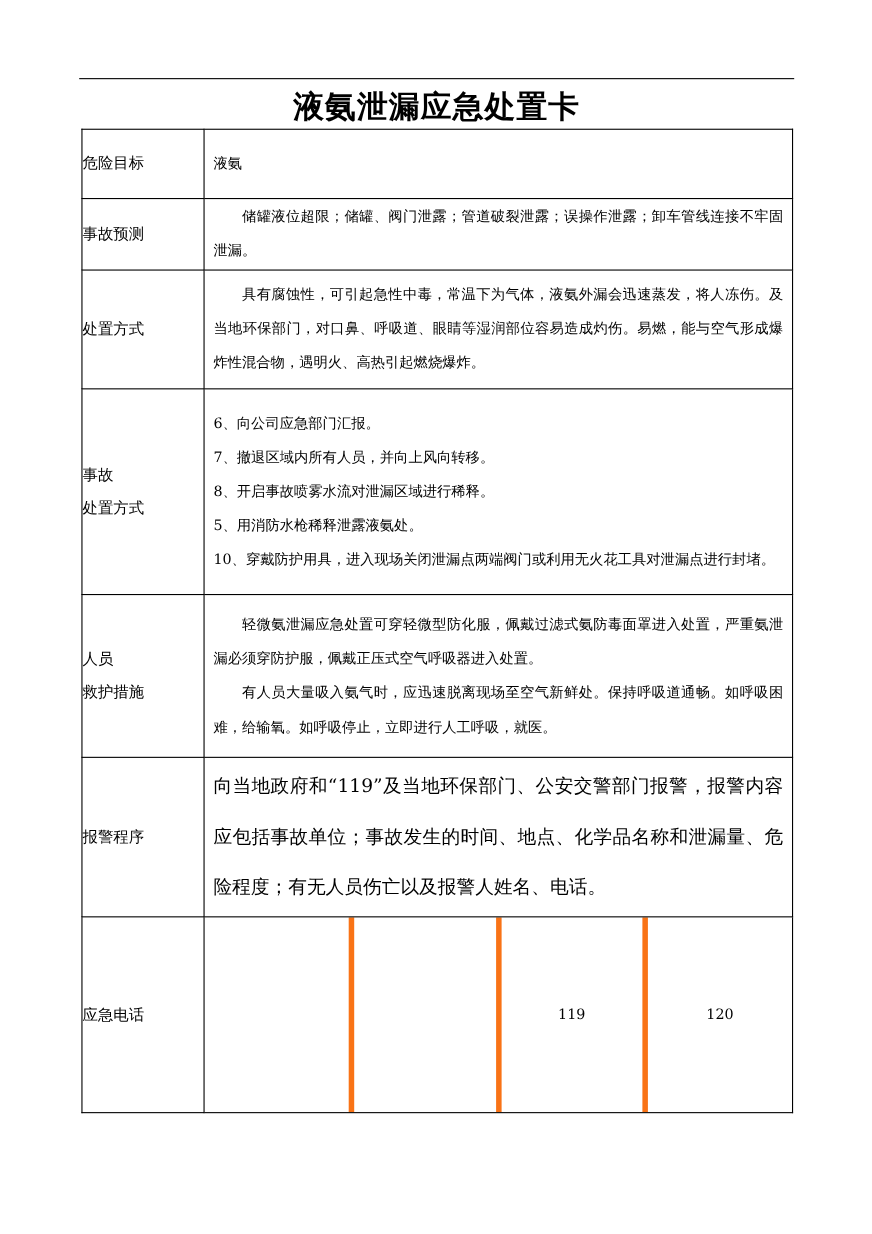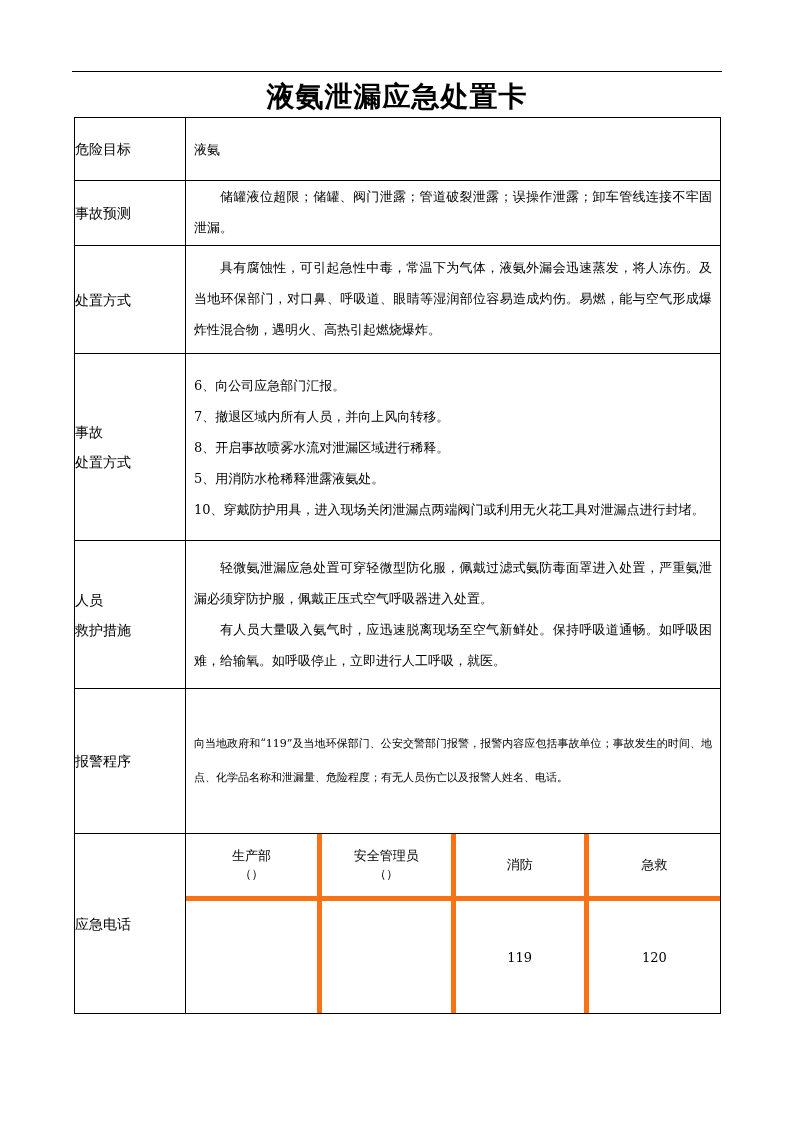--- a/index.html
+++ b/index.html
@@ -3,22 +3,22 @@
 <meta charset="utf-8">
 <style>
   html, body { margin:0; padding:0; background:#ffffff; }
   body { width:793px; height:1122px; position:relative; font-family:"DejaVu Sans", sans-serif; color:#000; overflow:hidden; }
   .rule { position:absolute; left:72px; top:71px; width:650px; height:1px; background:#000; }
   .title { position:absolute; left:72px; top:82px; width:650px; text-align:center; font-size:28px; font-weight:bold; letter-spacing:1px; line-height:30px; }
   table.card { position:absolute; left:74px; top:117px; width:647px; border-collapse:collapse; table-layout:fixed; }
   table.card td { border:1px solid #000; padding:0; vertical-align:middle; }
   .label { width:110px; text-align:left; font-size:14px; line-height:30px; }
   .content { font-family:"DejaVu Serif", serif; font-size:13px; line-height:31px; padding:0 8px !important; text-align:justify; }
-  .indent { text-indent:2em;font-family:Liberation Mono, monospace; }
-  .big { font-size:11px; line-height:34px; }
+  .indent { text-indent:2em; }
+  .big { font-size:17px; line-height:46px; }
   .para { margin:0; }
   table.phones { width:100%; height:100%; border-collapse:collapse; table-layout:fixed; }
   table.phones td { border:5px solid #f97316; text-align:center; font-size:13px; }
   table.phones tr:first-child td { border-top:none; }
   table.phones td:first-child { border-left:none; }
   table.phones td:last-child { border-right:none; }
   table.phones tr:last-child td { border-bottom:none; }
   .ph-head { height:62px; line-height:18px; }
   .ph-val { height:112px; font-family:"DejaVu Serif", serif; padding-top:0; }
   .paren { font-size:12px; }
@@ -72,36 +72,20 @@
   </tr>
   <tr style="height:145px">
     <td class="label">报警程序</td>
     <td class="content big">向当地政府和“119”及当地环保部门、公安交警部门报警，报警内容应包括事故单位；事故发生的时间、地点、化学品名称和泄漏量、危险程度；有无人员伤亡以及报警人姓名、电话。</td>
   </tr>
   <tr style="height:177px">
     <td class="label">应急电话</td>
     <td style="height:177px;">
       <table class="phones">
         <tbody>
-              <tr>
-          <td class="ph-head">
-            <div>生产部</div>
-            <div class="paren">（）</div>
-          </td>
-          <td class="ph-head">
-            <div>安全管理员</div>
-            <div class="paren">（）</div>
-          </td>
-          <td class="ph-head">
-            <div>消防</div>
-          </td>
-          <td class="ph-head">
-            <div>急救</div>
-          </td>
-        </tr>
         <tr>
           <td class="ph-val"></td>
           <td class="ph-val"></td>
           <td class="ph-val">119</td>
           <td class="ph-val">120</td>
         </tr>
       </tbody>
           </table>
     </td>
   </tr>

